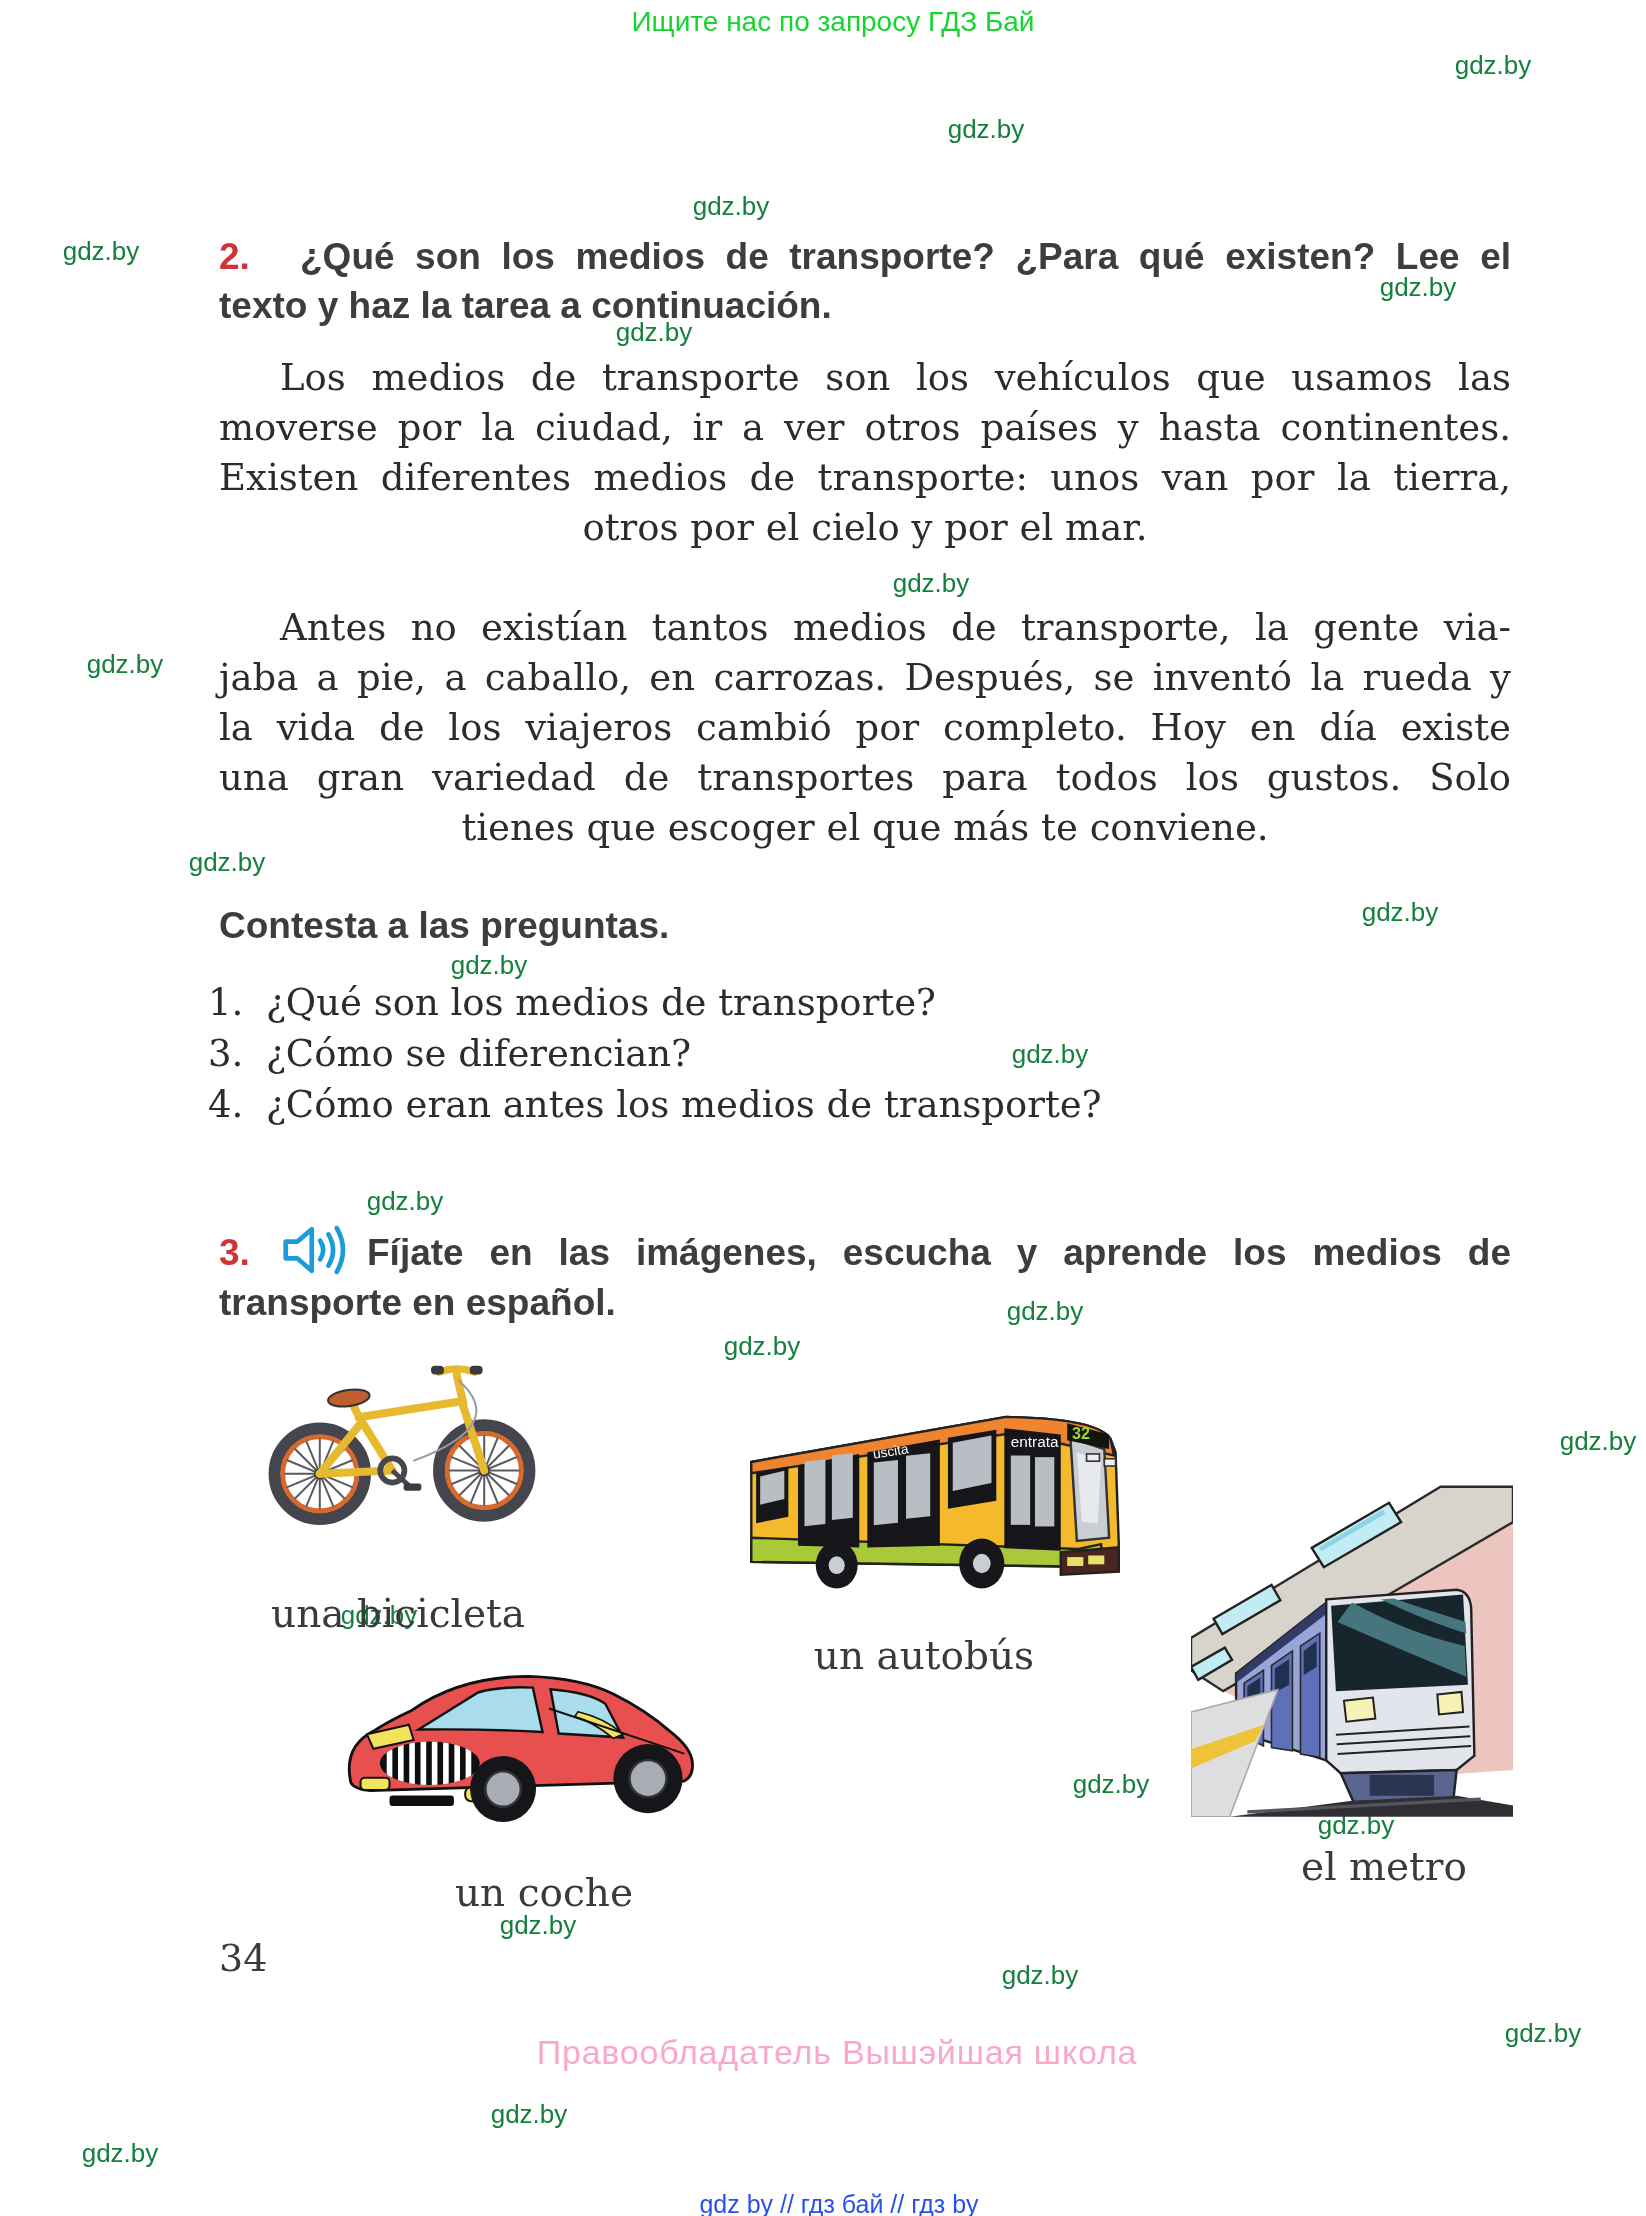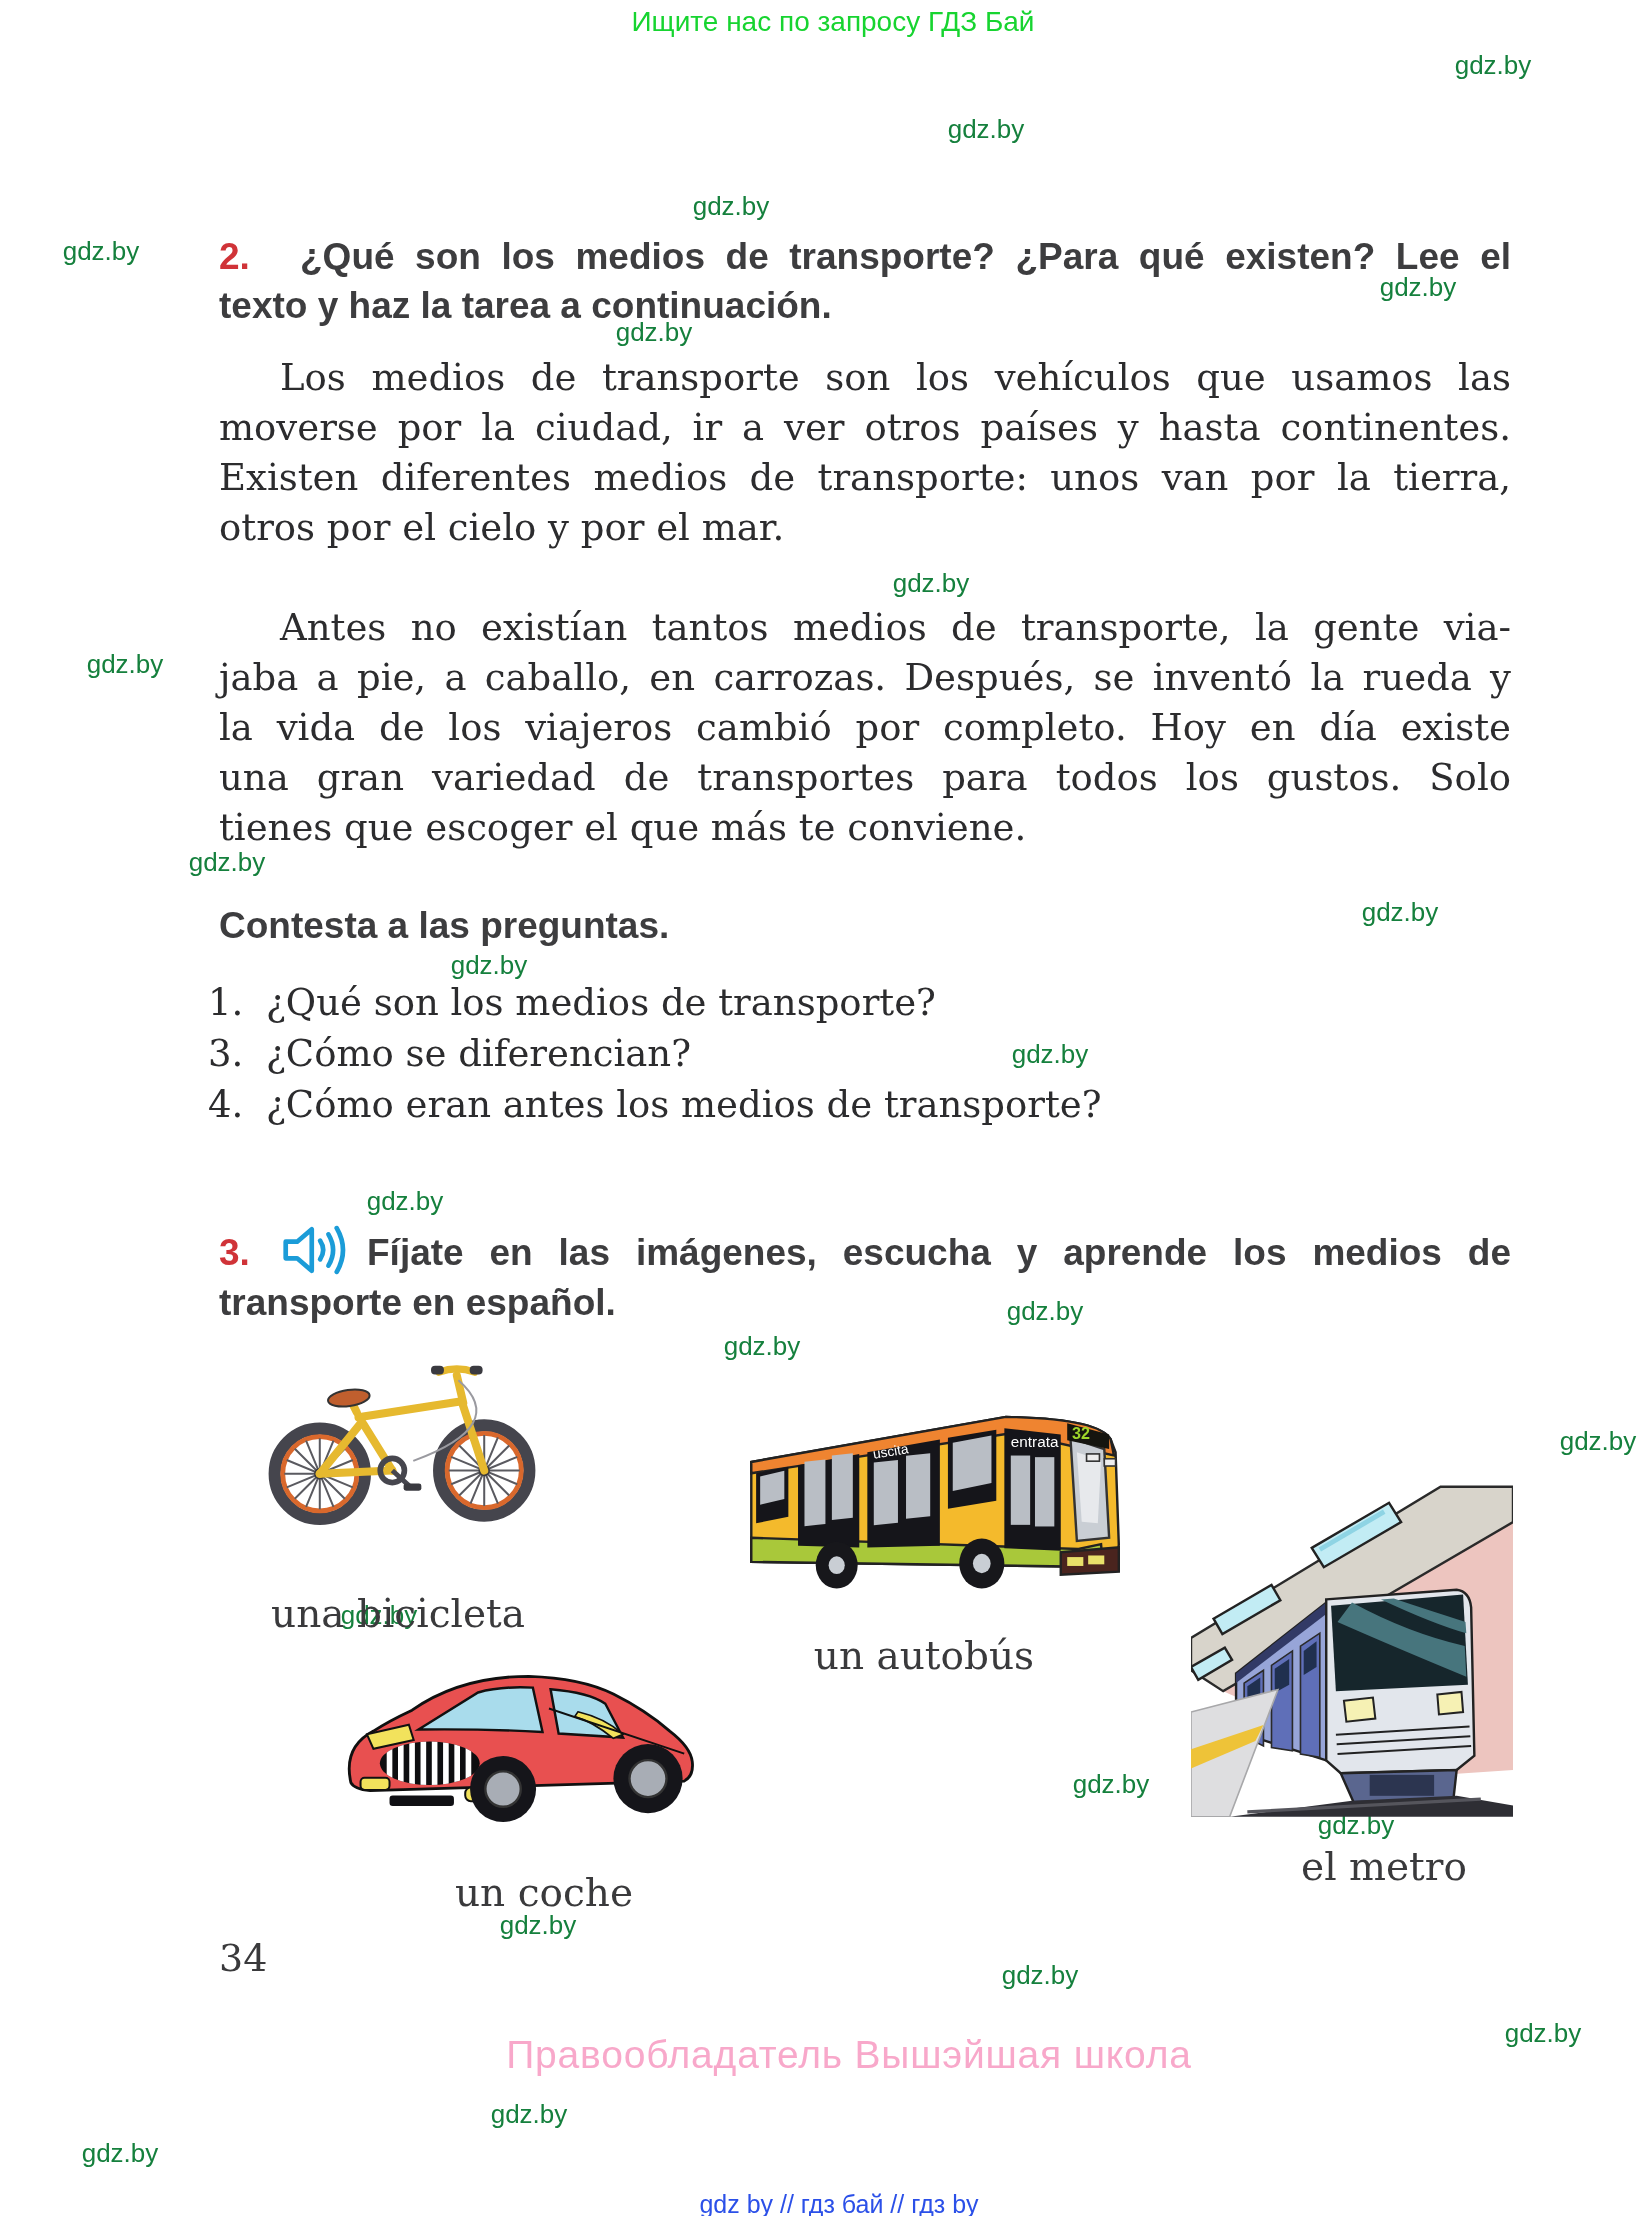--- a/index.html
+++ b/index.html
@@ -14,29 +14,29 @@
           font-size:28px;color:#17d430;}
   
   .hblock{font-family:"Liberation Sans",sans-serif;font-weight:700;color:#3d3d3f;font-size:37px;}
   .hline{line-height:49px;height:49px;white-space:nowrap;}
   .jh{text-align:justify;text-align-last:justify;white-space:normal;}
   .rednum{color:#d03338;}
   
   .serif{font-size:37px;color:#2c2c2e;}
   .sline{height:50px;line-height:50px;}
   .jline{text-align:justify;text-align-last:justify;}
-  .lline{text-align:left;}
+  .lline{text-align:center;}
   .question-row{height:51px;line-height:51px;white-space:nowrap;}
   .qnum{display:inline-block;width:58px;}
   
   .caption{position:absolute;transform:translateX(-50%);font-size:39px;color:#3a3a3c;white-space:nowrap;}
   
   .pagenum{font-size:38px;color:#3a3a3c;}
   .copyright{position:absolute;transform:translateX(-50%);font-family:"Liberation Sans",sans-serif;
-             font-size:39px;color:#f8a8ca;letter-spacing:0.8px;white-space:nowrap;margin-left:12px;}
+             font-size:34px;color:#f8a8ca;letter-spacing:0.8px;white-space:nowrap;}
   .footer-links{position:absolute;transform:translateX(-50%);font-family:"Liberation Sans",sans-serif;
                 font-size:25px;color:#2b50e8;white-space:nowrap;}
   .audio-icon{display:inline-block;vertical-align:-4.8px;margin:0 11.3px 0 14.5px;}
   svg text{font-family:"Liberation Sans",sans-serif;}
 </style>
 </head>
 <body>
 
 <div id="page">
 

